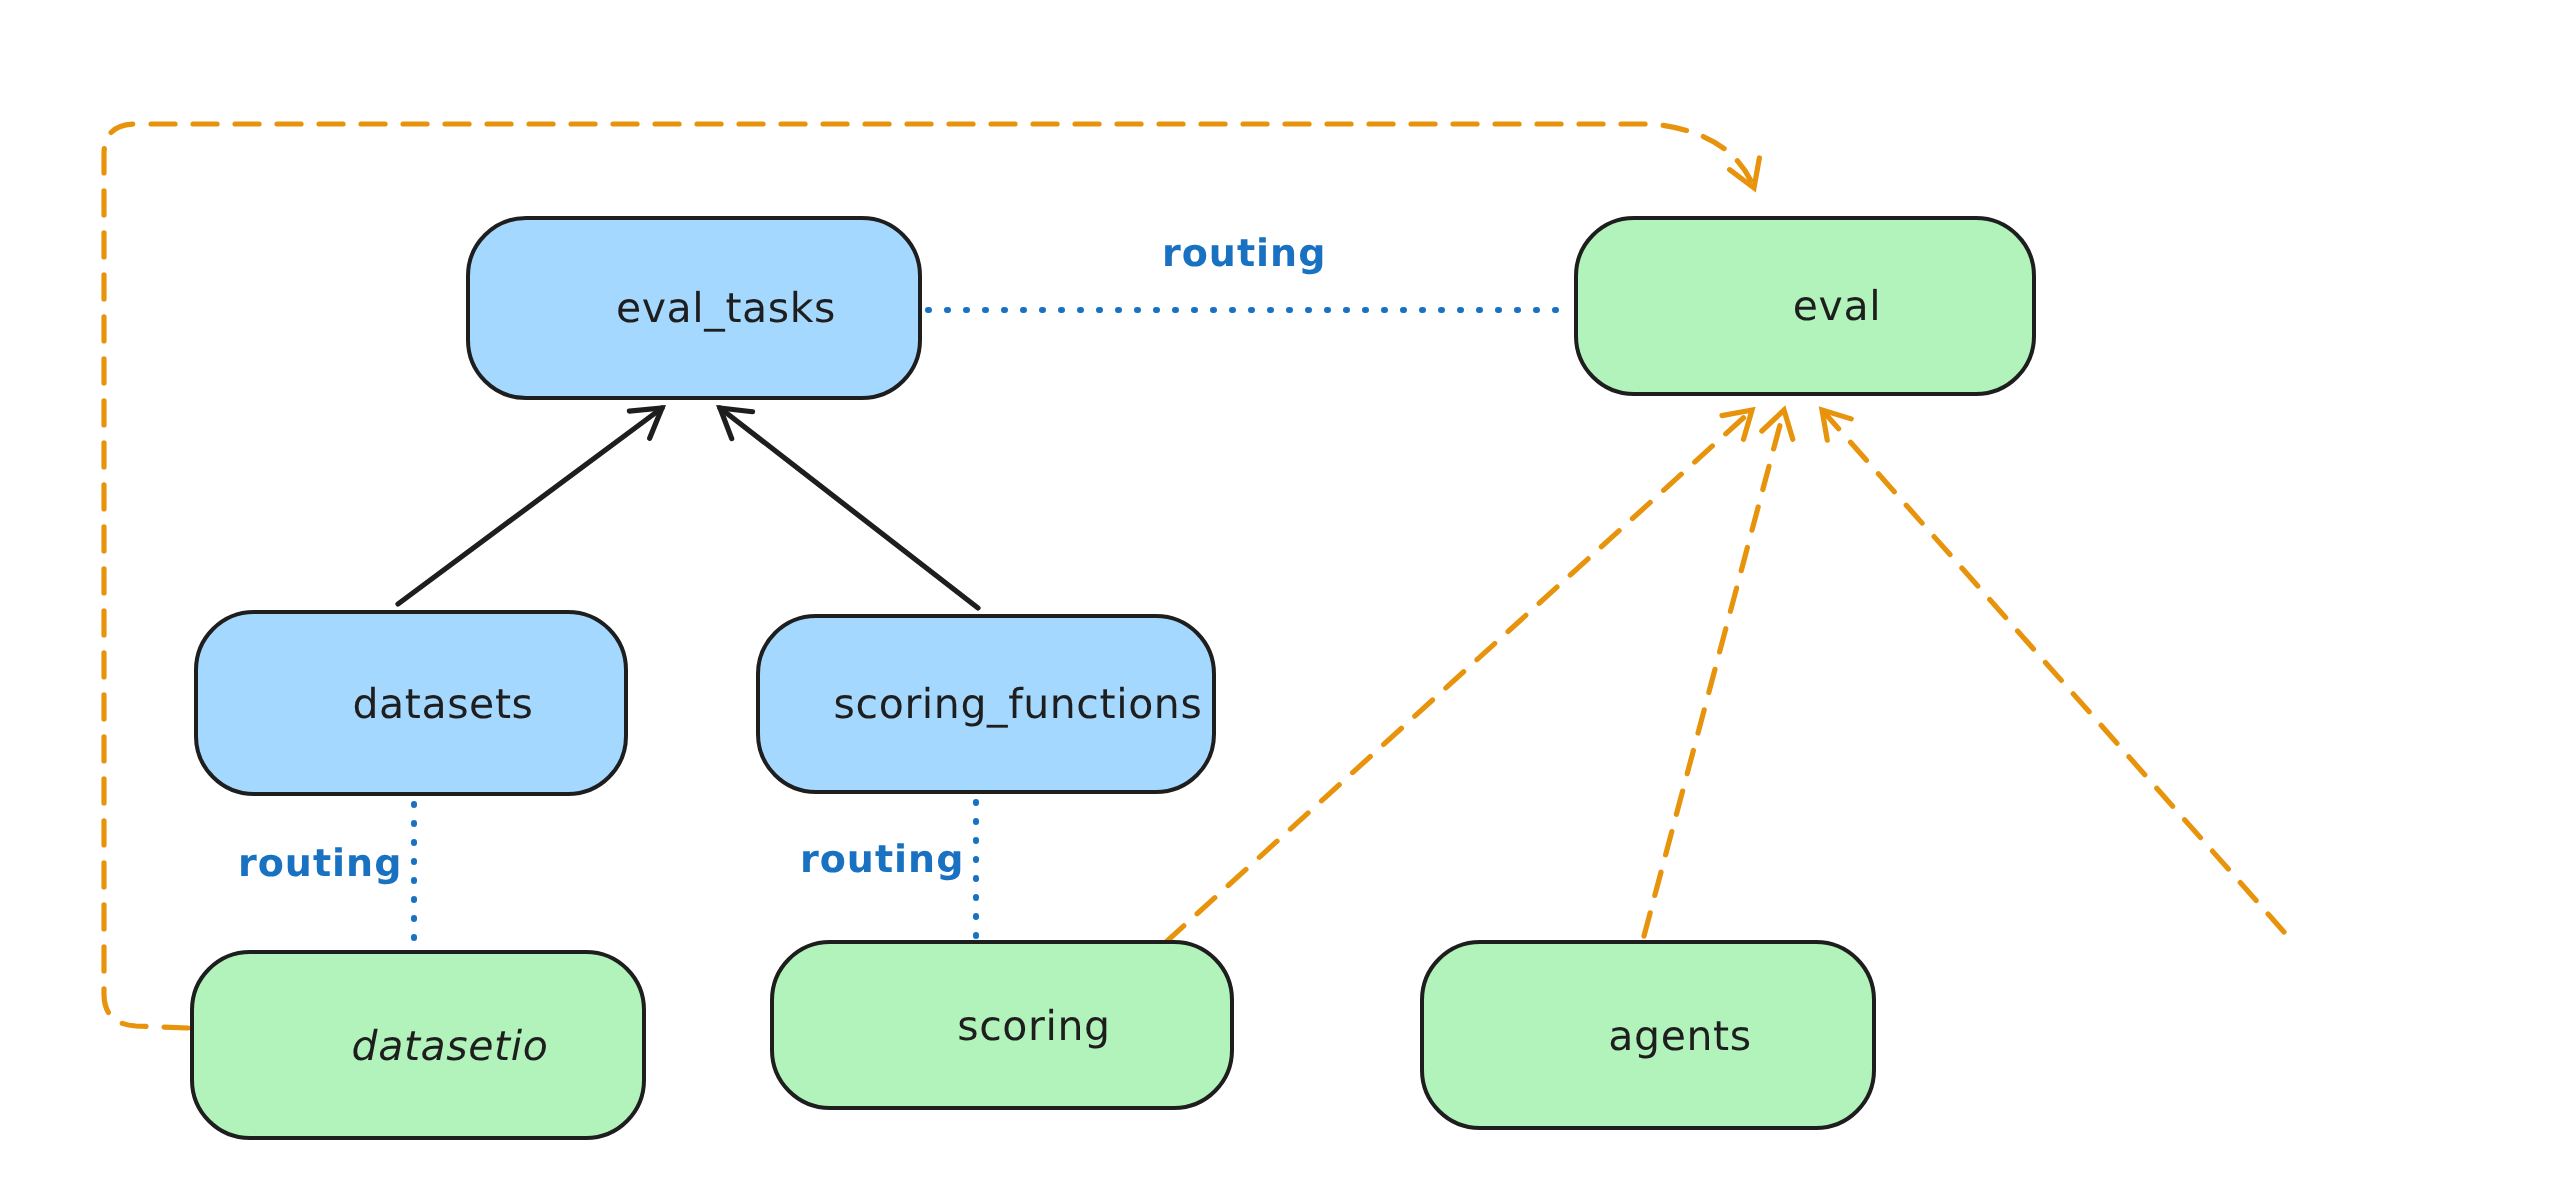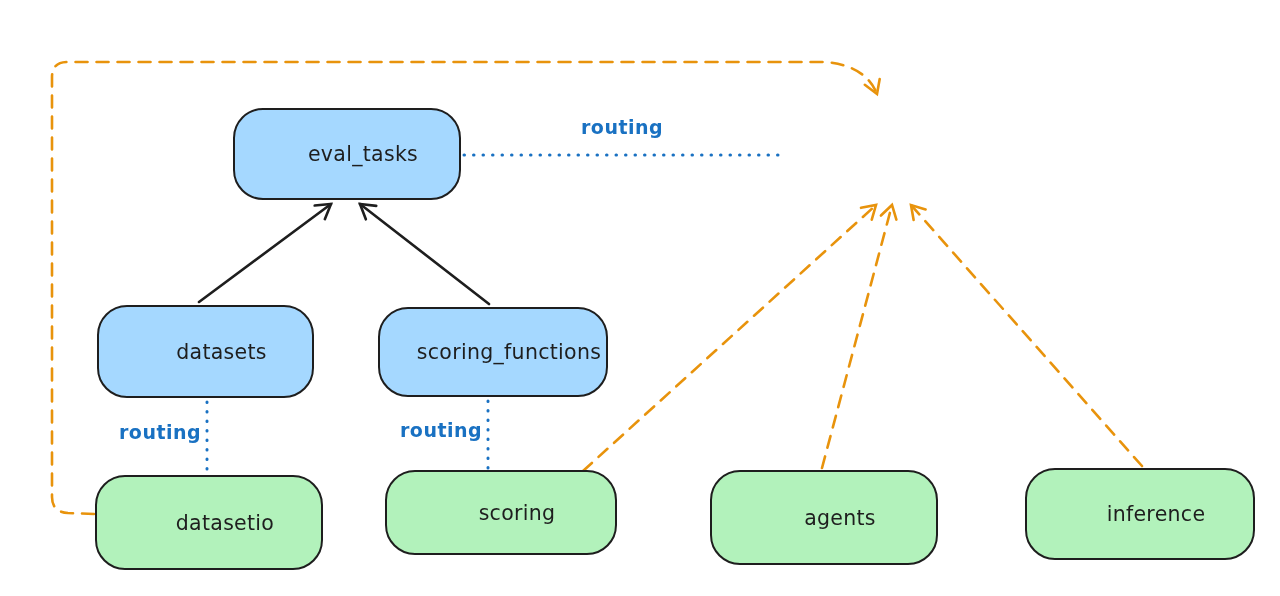--- a/index.html
+++ b/index.html
@@ -28,21 +28,21 @@
     box-sizing:border-box;
     padding-left:32px;
   }
   .node-blue{background:var(--blue-fill);}
   .node-green{background:var(--green-fill);}
 
   #node-eval-tasks        {left:233px;top:108px;width:228px;height:92px;}
   #node-eval              {left:787px;top:108px;width:231px;height:90px;}
   #node-datasets          {left:97px; top:305px;width:217px;height:93px;}
   #node-scoring-functions {left:378px;top:307px;width:230px;height:90px;}
-  #node-datasetio         {left:95px; top:475px;width:228px;height:95px;}
+  #node-datasetio         {left:95px; top:475px;width:228px;height:95px;font-style:italic;}
   #node-scoring           {left:385px;top:470px;width:232px;height:85px;}
   #node-agents            {left:710px;top:470px;width:228px;height:95px;text-align:center;}
   #node-inference         {left:1025px;top:468px;width:230px;height:92px;}
 
   .edge-label{
     position:absolute;color:var(--routing-blue);
     font-size:19px;font-weight:bold;letter-spacing:.5px;
   }
   #label-routing-top   {left:581px;top:116px;}
   #label-routing-left  {left:119px;top:421px;}
@@ -80,36 +80,36 @@
 
     <path class="edge-dashed-orange" d="M 94 514 L 68 513 Q 52 512 52 497 L 52 77 Q 52 62 68 62 L 826 62 Q 866 66 877 94" marker-end="url(#marker-arrow-orange)"></path>
     <line class="edge-dashed-orange" x1="583" y1="471" x2="876" y2="205" marker-end="url(#marker-arrow-orange)"></line>
     <line class="edge-dashed-orange" x1="822" y1="468" x2="892" y2="205" marker-end="url(#marker-arrow-orange)"></line>
     <line class="edge-dashed-orange" x1="1142" y1="466" x2="911" y2="205" marker-end="url(#marker-arrow-orange)"></line>
   </svg>
 
   <div class="node node-blue" id="node-eval-tasks">
     <span>eval_tasks</span>
   </div>
+  <div class="node node-green" id="node-eval">
+    <span>eval</span>
+  </div>
   <div class="node node-blue" id="node-datasets">
     <span>datasets</span>
   </div>
   <div class="node node-blue" id="node-scoring-functions">
     <span>scoring_functions</span>
   </div>
   <div class="node node-green" id="node-datasetio">
     <span>datasetio</span>
   </div>
   <div class="node node-green" id="node-scoring">
     <span>scoring</span>
   </div>
   <div class="node node-green" id="node-agents">
     <span>agents</span>
   </div>
-  <div class="node node-green" id="node-inference">
-    <span>inference</span>
-  </div>
 
   <div class="edge-label" id="label-routing-top">routing</div>
   <div class="edge-label" id="label-routing-left">routing</div>
   <div class="edge-label" id="label-routing-mid">routing</div>
 
 </div>
 
 </body></html>

